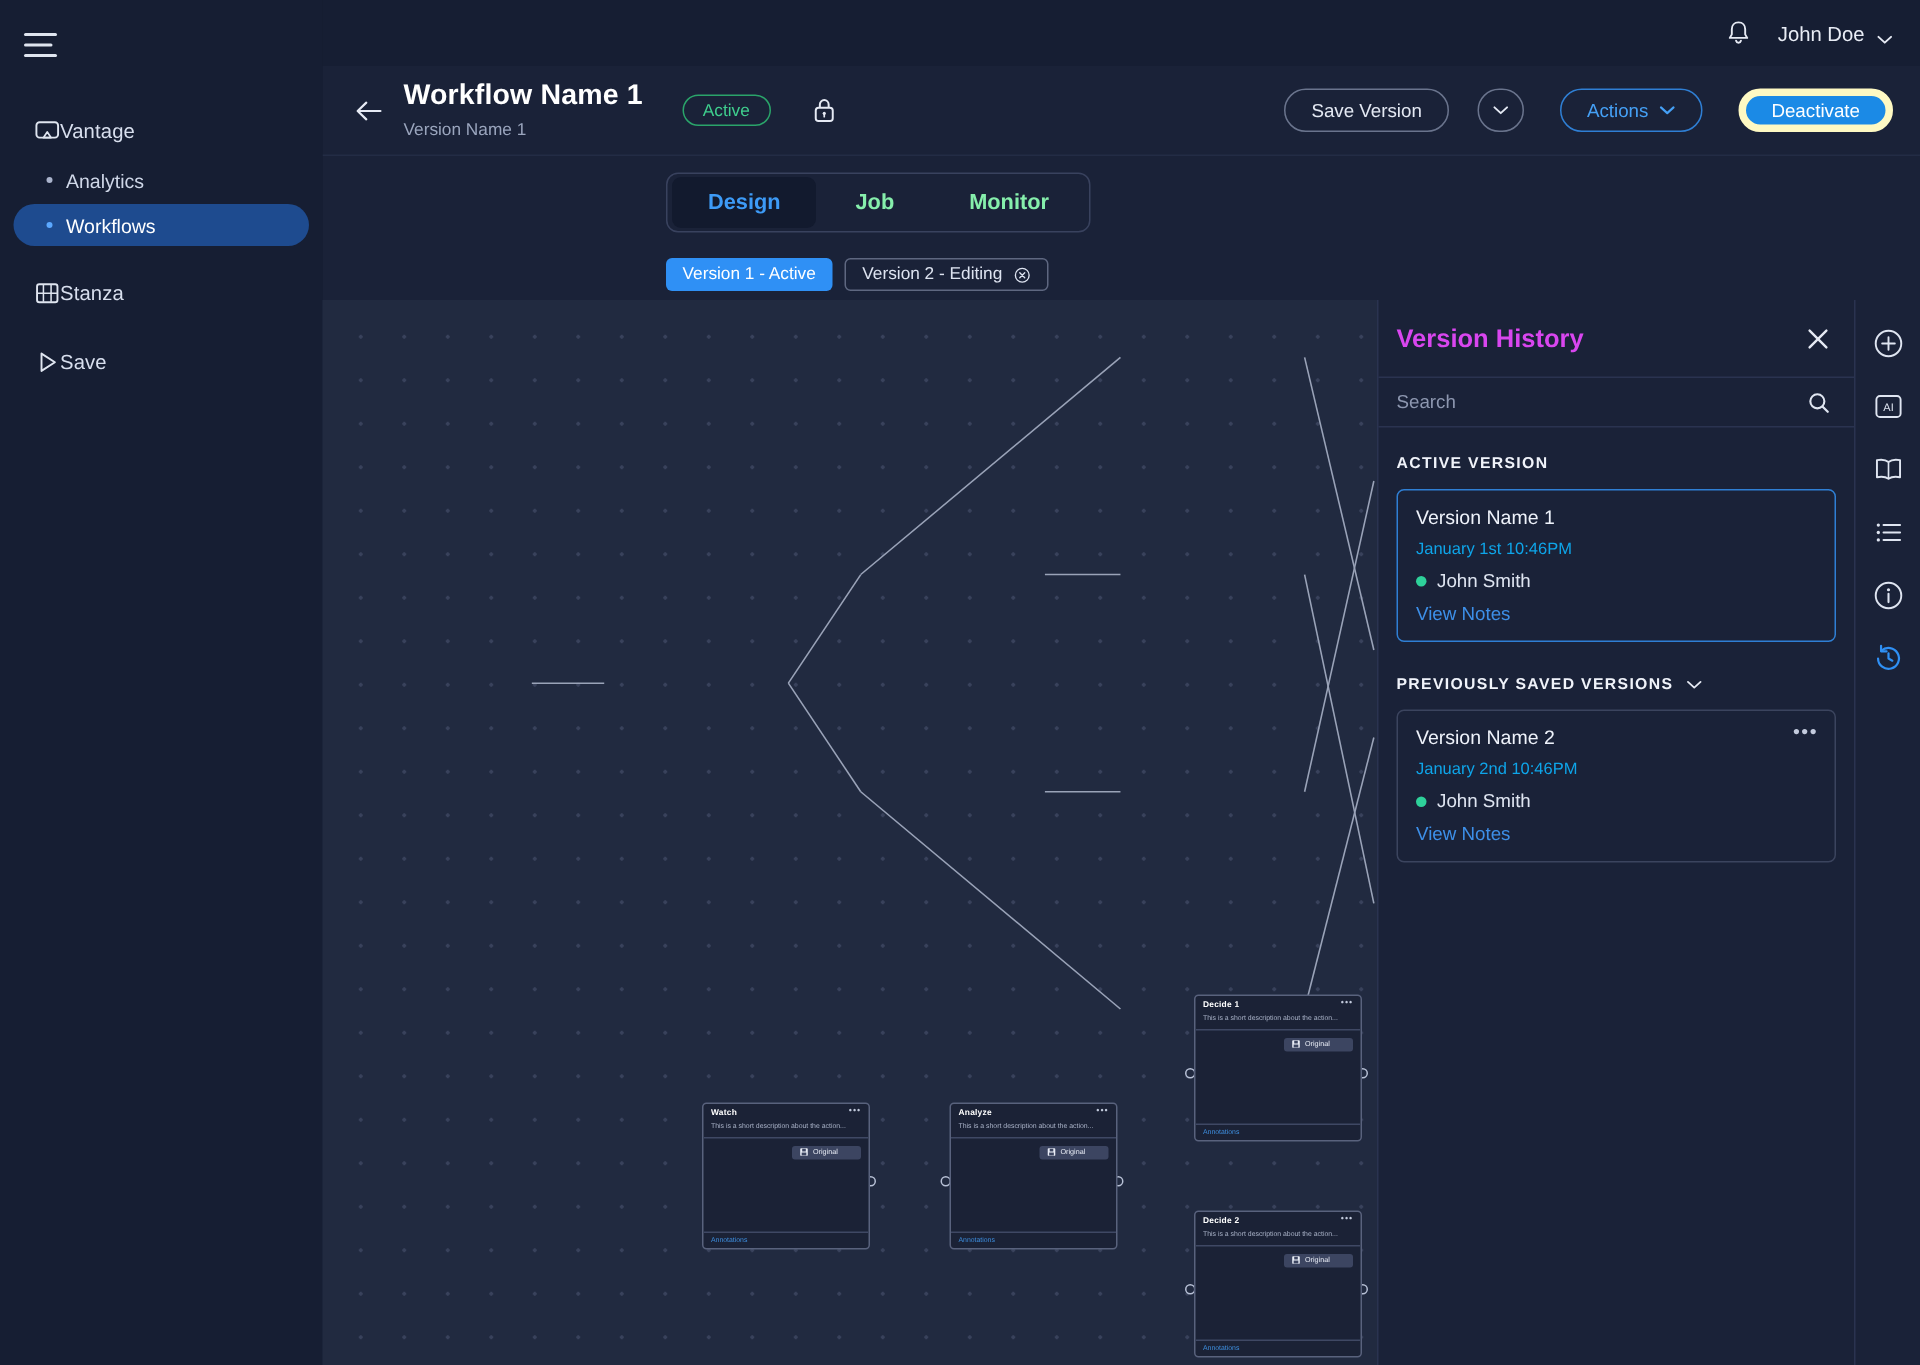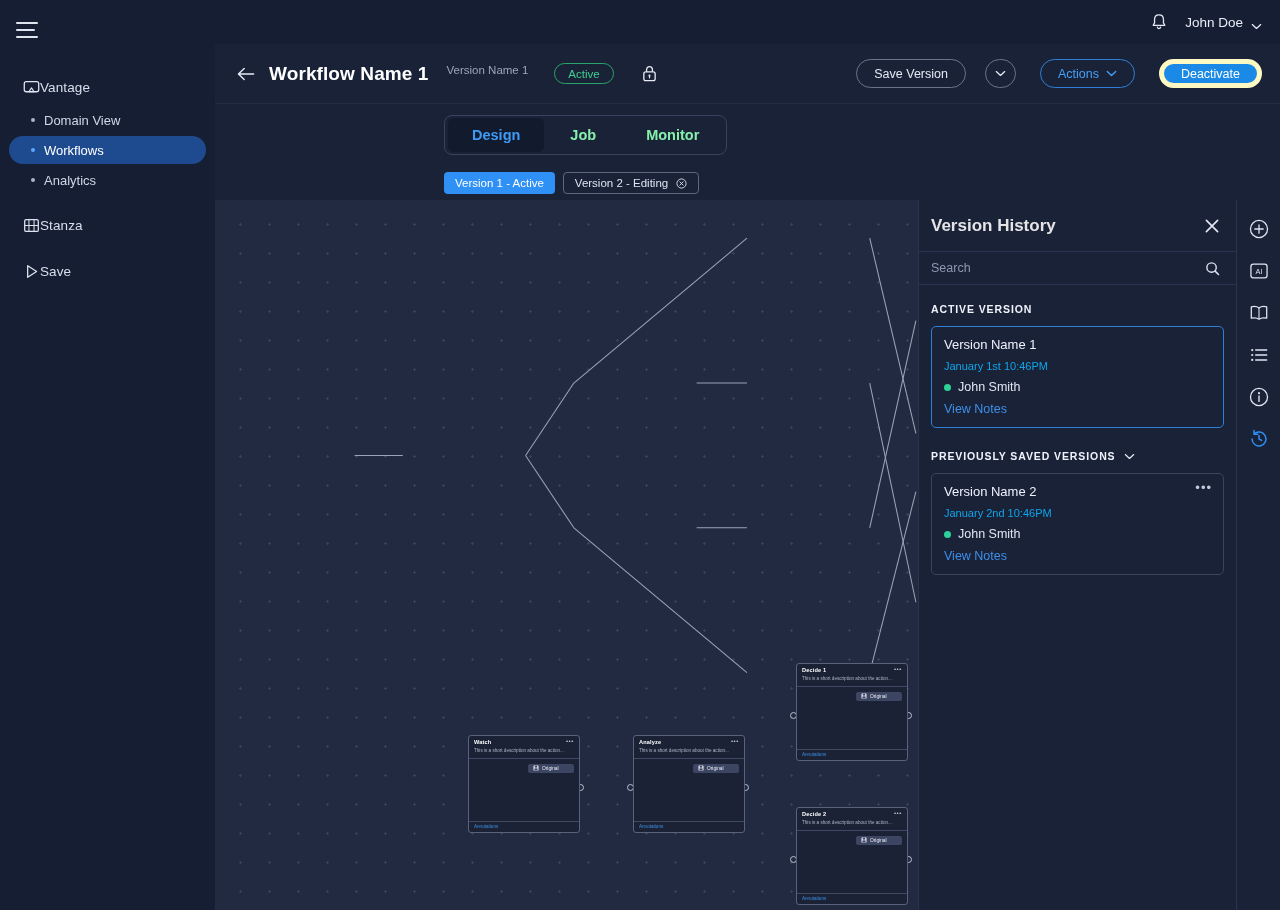--- a/index.html
+++ b/index.html
@@ -65,21 +65,21 @@
   .chev { width: 11px; height: 7px; display: block; }
 
   .pagehead {
     height: 60px; flex: 0 0 60px;
     background: #1a2238;
     display: flex; align-items: center;
     padding: 0 18px 0 22px; gap: 14px;
     border-bottom: 1px solid #232c45;
   }
   .back-arrow { width: 18px; height: 16px; cursor: pointer; flex: 0 0 18px; }
-  .titleblock { display: flex; flex-direction: row; gap: 18px; }
+  .titleblock { display: flex; flex-direction: column; gap: 5px; }
   .wf-title { font-size: 19px; font-weight: bold; color: #ffffff; letter-spacing: .1px; line-height: 22px; }
   .wf-sub { font-size: 11.5px; color: #9aa5bd; line-height: 14px; }
   .badge-active {
     margin-left: 12px;
     border: 1px solid #2aa46a; color: #3fcf8e;
     border-radius: 11px; height: 21px; padding: 0 13px;
     display: inline-flex; align-items: center; font-size: 11.5px;
   }
   .lock-ico { width: 17px; height: 19px; margin-left: 13px; }
   .head-spacer { flex: 1; }
@@ -172,21 +172,21 @@
   .vhpanel {
     width: 318px; flex: 0 0 318px;
     background: #1a2238; border-left: 1px solid #2a3350;
     display: flex; flex-direction: column;
   }
   .vh-head {
     height: 52px; flex: 0 0 52px;
     display: flex; align-items: center; justify-content: space-between;
     padding: 0 16px 0 12px; border-bottom: 1px solid #2a3350;
   }
-  .vh-title { font-size: 17px; font-weight: bold; color: #e5e5e5; }
+  .vh-title { font-size: 17px; font-weight: bold; color: #d946ef; }
   .vh-close { width: 16px; height: 16px; cursor: pointer; }
   .vh-search {
     height: 33px; flex: 0 0 33px; display: flex; align-items: center;
     padding: 0 16px 0 12px; border-bottom: 1px solid #2a3350; gap: 8px;
   }
   .vh-search input {
     flex: 1; background: transparent; border: none; outline: none;
     font-size: 12.5px; color: #e2e8f4; font-family: "Liberation Sans", sans-serif;
   }
   .vh-search input::placeholder { color: #8d97b0; }
@@ -239,29 +239,25 @@
       <div class="nav-item">
         <svg class="nav-ico" viewBox="0 0 20 20" fill="none">
           <rect x="1.5" y="3" width="17" height="12" rx="2.5" stroke="#dfe5f0" stroke-width="1.5"></rect>
           <path d="M7 15 L10 10.5 L13 15 Z" stroke="#dfe5f0" stroke-width="1.4" fill="none" stroke-linejoin="round"></path>
         </svg>
         <span>Vantage</span>
       </div>
 
       <div class="nav-sub">
         <span class="bullet"></span>
-        <span>Domain View</span>
+        <span>Analytics</span>
       </div>
       <div class="nav-sub active">
         <span class="bullet"></span>
         <span>Workflows</span>
-      </div>
-      <div class="nav-sub">
-        <span class="bullet"></span>
-        <span>Analytics</span>
       </div>
 
       <div class="nav-item spaced">
         <svg class="nav-ico" viewBox="0 0 20 20" fill="none">
           <rect x="2" y="3" width="16" height="14" rx="1.8" stroke="#dfe5f0" stroke-width="1.5"></rect>
           <path d="M7 3.4 V16.6 M13 3.4 V16.6 M2.4 10 H17.6" stroke="#dfe5f0" stroke-width="1.2"></path>
         </svg>
         <span>Stanza</span>
       </div>
 

